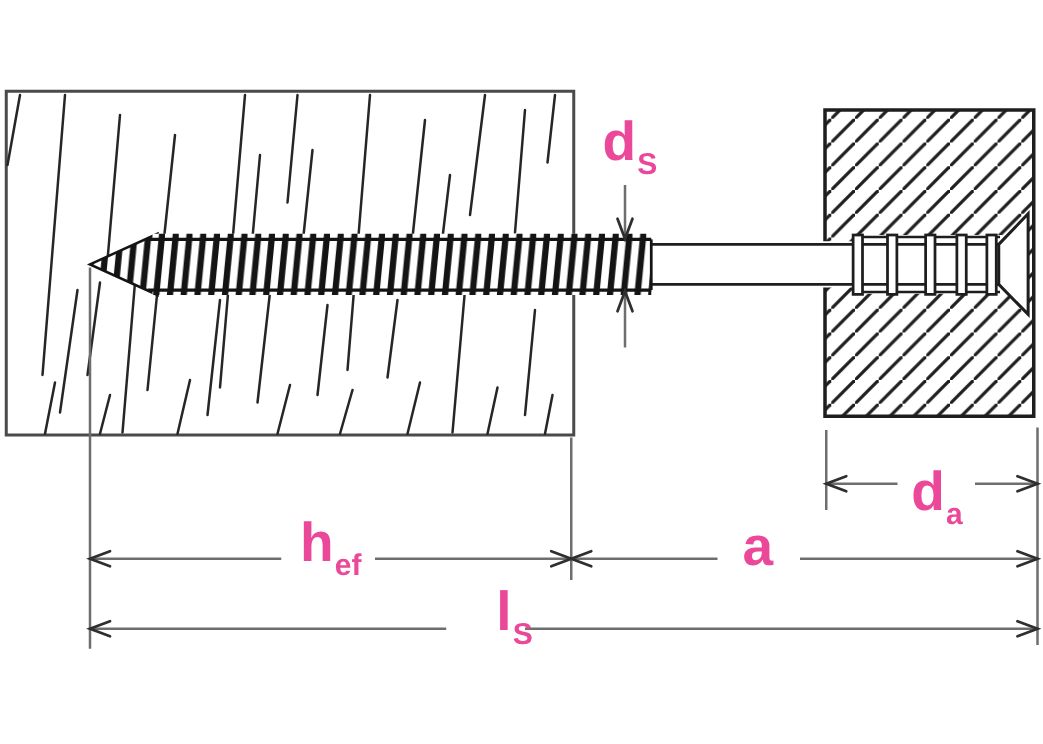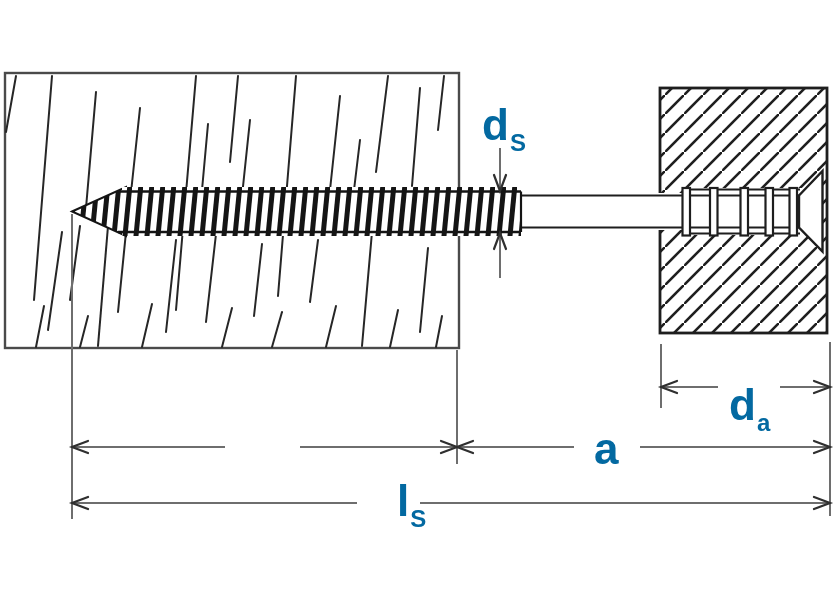--- a/index.html
+++ b/index.html
@@ -2,22 +2,22 @@
 <html><head>
 <meta charset="utf-8">
 <style>
   html,body{margin:0;padding:0;background:#fff;}
   .stage{
     position:relative;width:834px;height:595px;background:#ffffff;overflow:hidden;
     font-family:"Liberation Sans", sans-serif;
   }
   .stage svg{position:absolute;left:0;top:0;}
   .lbl{
-    position:absolute;font-weight:700;font-size:44px;line-height:1;color:#0369a1;
-    letter-spacing:0px;white-space:nowrap;margin-top:11px;
+    position:absolute;font-weight:700;font-size:44px;line-height:1;color:#ec4899;
+    letter-spacing:0px;white-space:nowrap;
   }
   .lbl .sub{
     font-size:24px;font-weight:700;position:relative;top:11px;margin-left:1px;
   }
 </style>
 </head>
 <body>
 
 <div class="stage">
 
@@ -145,20 +145,23 @@
 
       <path d="M88,497 L72,503 L88,509"></path>
       <path d="M814,497 L830,503 L814,509"></path>
     </g>
   </svg>
 
   <div class="lbl" style="left:482px;top:92px">
     <span>d</span><span class="sub">S</span>
   </div>
 
+  <div class="lbl" style="left:240px;top:413px">
+    <span>h</span><span class="sub">ef</span>
+  </div>
 
   <div class="lbl" style="left:594px;top:416px">
     <span>a</span>
   </div>
 
   <div class="lbl" style="left:397px;top:468px">
     <span>l</span><span class="sub">S</span>
   </div>
 
   <div class="lbl" style="left:729px;top:372px">

